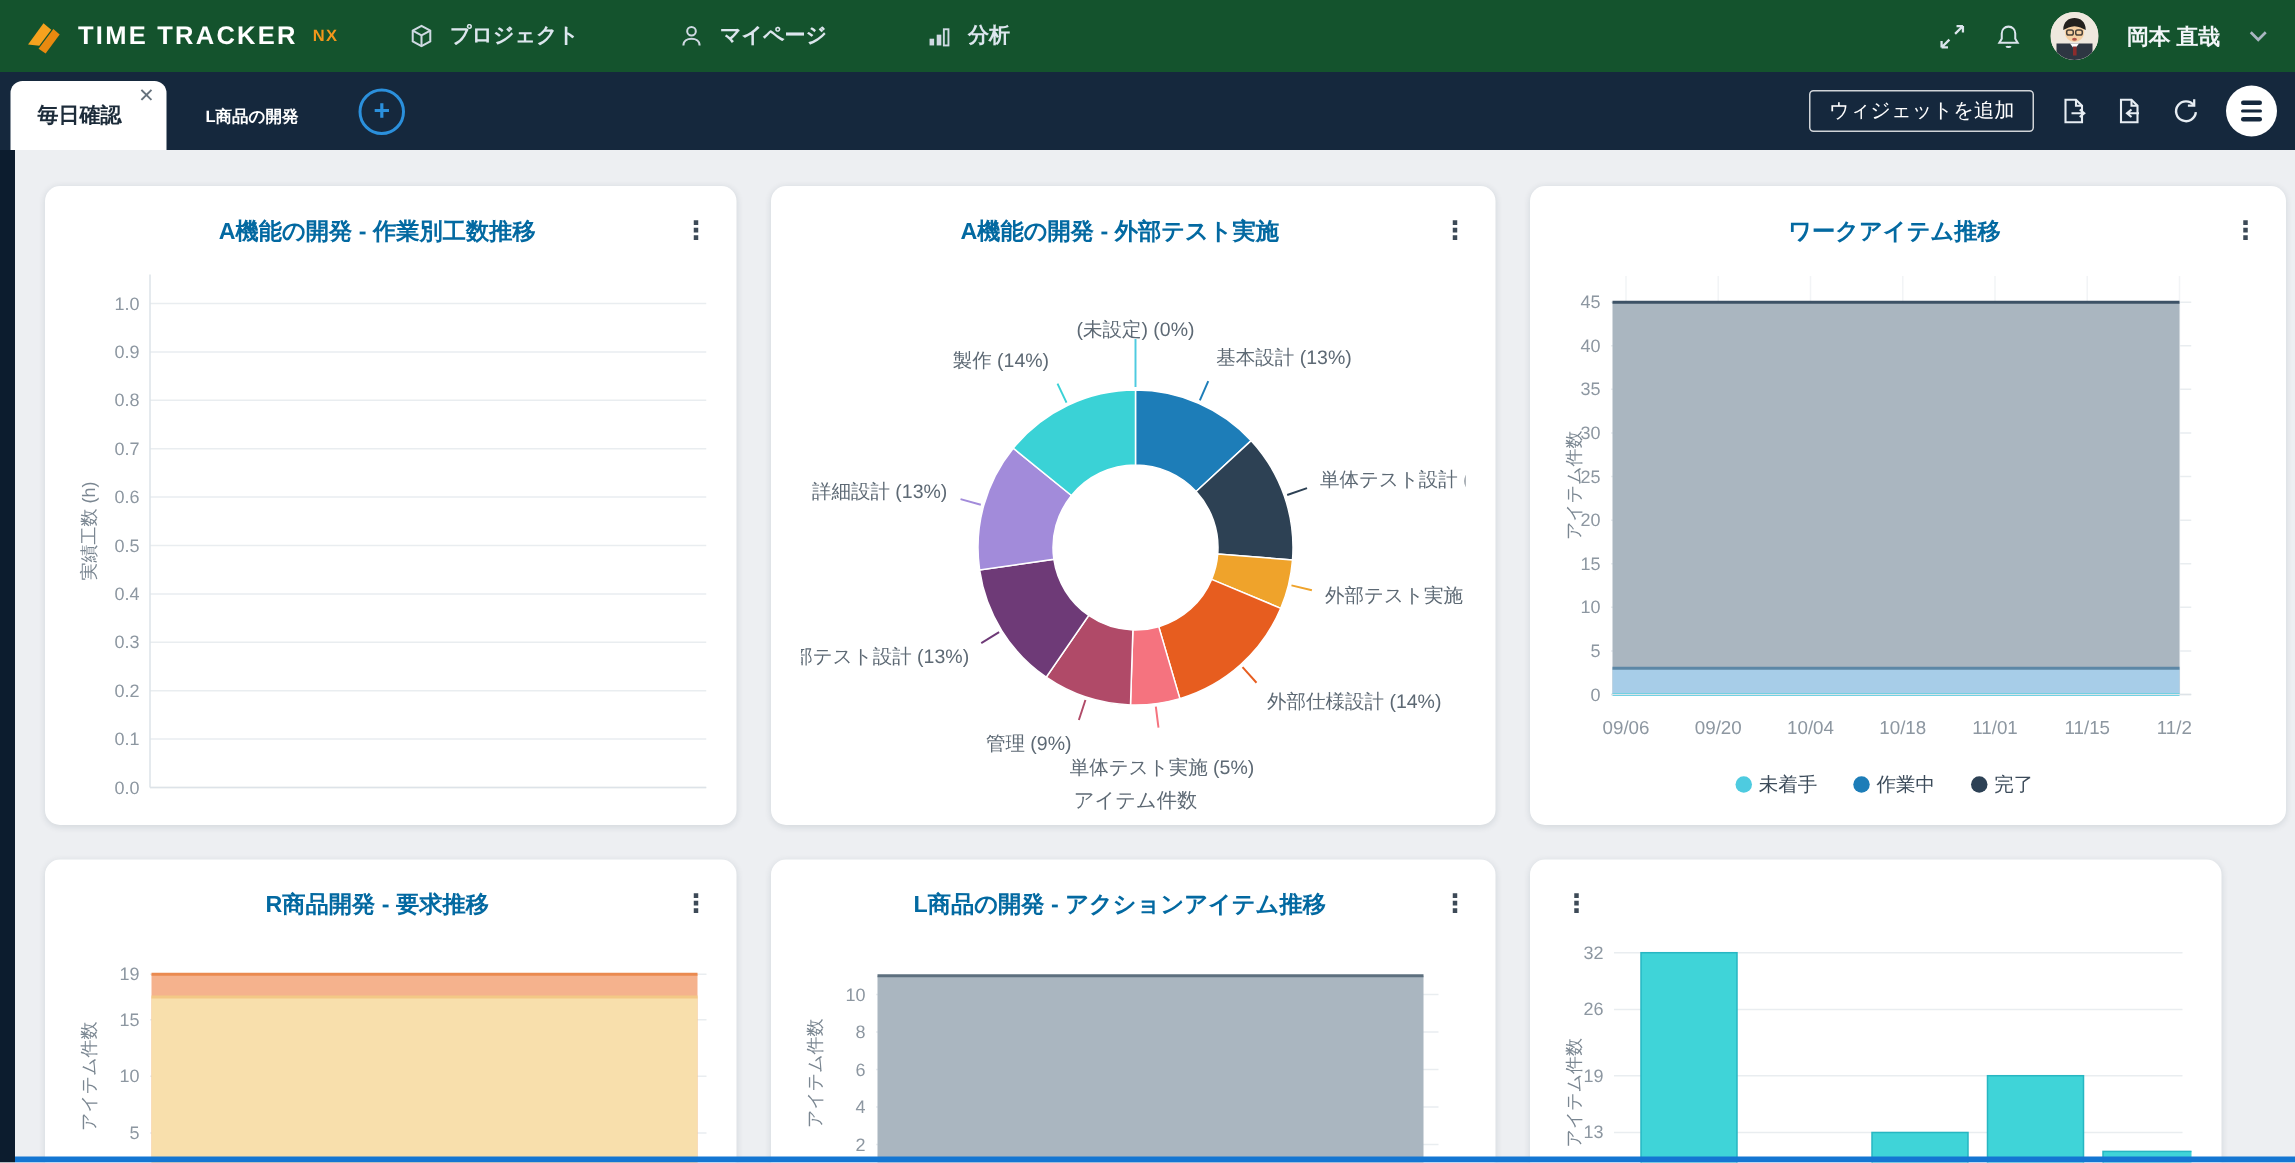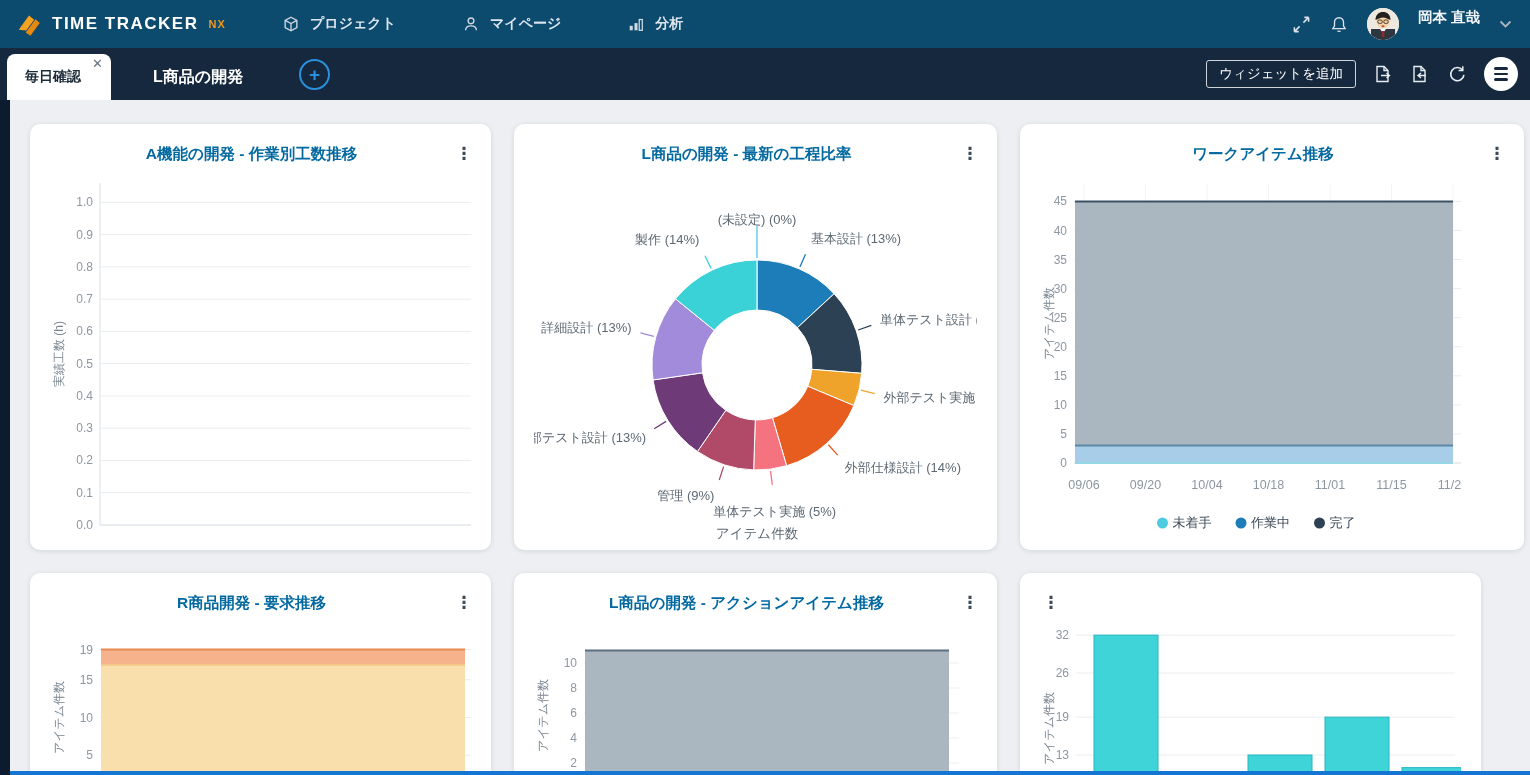--- a/index.html
+++ b/index.html
@@ -4,45 +4,45 @@
 <style>
   html,body{margin:0;padding:0;}
   body{
     width:1530px;height:775px;overflow:hidden;position:relative;
     background:#edeff2;
     font-family:"Liberation Sans","DejaVu Sans",sans-serif;
     -webkit-font-smoothing:antialiased;
   }
   
   .topbar{
-    height:48px;background:#0c4a6e;display:flex;align-items:center;position:relative;z-index:5;gap:10px;
+    height:48px;background:#14532d;display:flex;align-items:center;position:relative;z-index:5;
   }
   .logo{display:flex;align-items:center;gap:8px;padding-left:14px;width:238px;flex:none;}
   .logo-text{color:#fff;font-weight:bold;font-size:17px;letter-spacing:1.5px;white-space:nowrap;}
   .logo-suffix{color:#f2971b;font-weight:bold;font-size:11px;margin-left:2px;letter-spacing:1px;}
   .nav{display:flex;align-items:center;}
   .nav-item{
     display:flex;align-items:center;gap:10px;color:#dde6ee;font-size:14px;font-weight:bold;
     padding:7px 20px;margin-right:26px;border-radius:17px;cursor:pointer;white-space:nowrap;
   }
   .nav-item.active{background:#1b80d8;color:#fff;}
   .nav-item svg{flex:none;}
-  .top-right{margin-left:auto;display:flex;gap:19px;padding-right:18px;}
+  .top-right{margin-left:auto;display:flex;align-items:center;gap:19px;padding-right:18px;}
   .icon-btn{cursor:pointer;display:flex;align-items:center;}
   .avatar{width:32px;height:32px;border-radius:50%;overflow:hidden;flex:none;cursor:pointer;background:#e9e2d8;}
   .user-name{color:#f2f5f8;font-size:14.5px;font-weight:bold;}
   
   .tabbar{height:52px;background:#15283d;position:relative;display:flex;align-items:flex-end;z-index:4;}
   .tab-active{
     position:relative;margin-left:7px;height:46px;background:#fff;border-radius:8px 8px 0 0;
     display:flex;align-items:center;padding:0 30px 0 18px;color:#1d2c3a;font-size:14px;font-weight:bold;cursor:pointer;margin-top:28px;
   }
   .tab-close{position:absolute;top:3px;right:8px;font-size:13px;color:#66727d;line-height:13px;cursor:pointer;}
   .tab-inactive{
-    height:46px;display:flex;align-items:center;padding:0 42px;color:#fff;font-size:16px;font-weight:bold;cursor:pointer;
+    height:46px;display:flex;align-items:center;padding:0 26px;color:#fff;font-size:11px;font-weight:bold;cursor:pointer;
   }
   .add-tab{
     width:27px;height:27px;border-radius:50%;border:2px solid #2b90dc;color:#2b90dc;
     display:flex;align-items:center;justify-content:center;font-size:19px;font-weight:bold;
     margin:0 0 10px 14px;cursor:pointer;line-height:1;
   }
   .tab-right{position:absolute;right:12px;top:0;height:100%;display:flex;align-items:center;gap:17px;}
   .add-widget-btn{
     border:1px solid rgba(255,255,255,.8);border-radius:3px;color:#fff;font-size:13.5px;
     padding:4px 12px;background:transparent;cursor:pointer;font-family:inherit;
@@ -204,21 +204,21 @@
       <line x1="50" y1="354" x2="421" y2="354" stroke="#e9edf0" stroke-width="1"></line>
       <text x="43" y="358" font-size="12" fill="#8d97a1" font-family="inherit" text-anchor="end">0.0</text>
       <text x="13" y="183" font-size="12" fill="#7a8691" font-family="inherit" transform="rotate(-90 13 183)" text-anchor="middle">実績工数 (h)</text>
       <line x1="50" y1="12" x2="50" y2="354" stroke="#dde3e8"></line>
       <line x1="50" y1="354" x2="421" y2="354" stroke="#dde3e8"></line>
     </svg>
 </section>
 
 <section class="card" style="left:514px;top:124px;width:483px;height:426px;">
   <div class="card-h">
-    <div class="card-title">L商品の開発 - 最新の工程比率</div>
+    <div class="card-title">A機能の開発 - 外部テスト実施</div>
     <div class="kebab">⋮</div>
   </div>
   <svg class="chart" id="chart1" width="443" height="372">
       <path d="M223 89 A105 105 0 0 1 300.132129409041 122.75651178650112 L263.40254397616434 156.68198236435774 A55 55 0 0 0 223 139 Z" fill="#1d7db8" stroke="#fff" stroke-width="1"></path>
       <line x1="265.8995672885077" y1="95.97639505476856" x2="271.51259478420025" y2="83.15087665071958" stroke="#1d7db8" stroke-width="1.3"></line>
       <text x="276.91817799663994" y="71.5770328743744" font-size="13" fill="#5d6974" font-family="inherit" text-anchor="start">基本設計 (13%)</text>
       <path d="M300.132129409041 122.75651178650112 A105 105 0 0 1 327.66975147495396 202.3212454699628 L277.82701267735683 198.35874762712336 A55 55 0 0 0 263.40254397616434 156.68198236435774 Z" fill="#2d4154" stroke="#fff" stroke-width="1"></path>
       <line x1="324.11508760246954" y1="159.0037279250359" x2="337.3450990644749" y2="154.424776438592" stroke="#2d4154" stroke-width="1.3"></line>
       <text x="346.0151039767629" y="152.86462106219582" font-size="13" fill="#5d6974" font-family="inherit" text-anchor="start">単体テスト設計 (13%)</text>
       <path d="M327.66975147495396 202.3212454699628 A105 105 0 0 1 319.84720088098106 234.56623819777855 L273.72948617575196 215.2489819131221 A55 55 0 0 0 277.82701267735683 198.35874762712336 Z" fill="#efa32b" stroke="#fff" stroke-width="1"></path>

